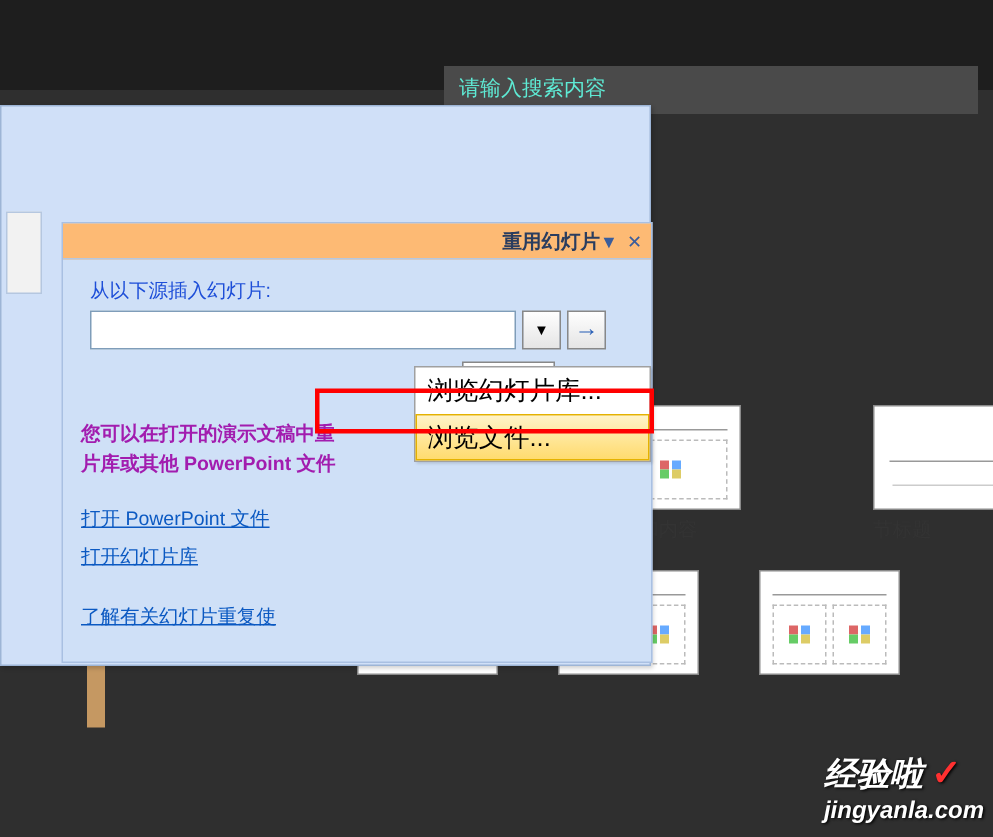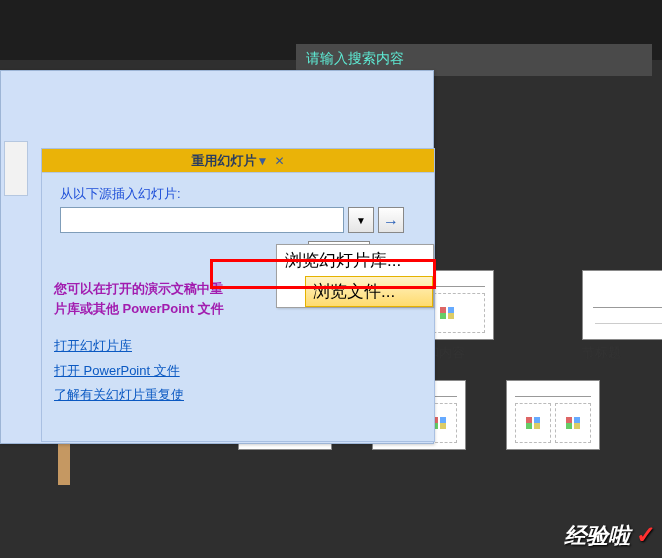--- a/index.html
+++ b/index.html
@@ -8,46 +8,46 @@
     .top-bar { position: absolute; top: 0; left: 0; width: 662px; height: 60px; background: #1e1e1e; }
     .search-box { position: absolute; top: 44px; left: 296px; width: 356px; height: 32px; background: #4a4a4a; color: #5eead4; padding: 6px 10px; font-size: 14px; }
     
     .vertical-divider { position: absolute; top: 357px; left: 58px; width: 12px; height: 128px; background: #c59862; }
     
     
     .pane-container { position: absolute; top: 70px; left: 0; width: 434px; height: 374px; background: #d0e0f8; border: 1px solid #9db5d6; box-shadow: 1px 1px 3px rgba(0,0,0,0.2); }
     .pane-header-strip { position: absolute; left: 3px; top: 70px; width: 24px; height: 55px; background: #f2f2f2; border: 1px solid #b5c7e0; }
 
     .pane { position: absolute; left: 41px; top: 148px; width: 394px; height: 294px; background: #cfe0f7; border: 1px solid #a9c0e2; }
-    .pane-titlebar { display: flex; align-items: center; justify-content: center; height: 24px; padding: 0 6px; background: #eab308; border-bottom: 1px solid #b5c7e0; }
+    .pane-titlebar { display: flex; align-items: center; justify-content: flex-end; height: 24px; padding: 0 6px; background: #fdba74; border-bottom: 1px solid #b5c7e0; }
     .pane-title { font-size: 13px; font-weight: bold; color: #2a3d5f; }
     .pane-controls { display: flex; gap: 6px; color: #3a5d9c; font-size: 12px; }
     .pane-controls span { cursor: pointer; }
 
     .pane-body { padding: 6px 12px 10px 12px; }
     .label-row { font-size: 13px; color: #1d4ed8; margin: 6px 0 4px 6px; }
 
     .input-row { display: flex; align-items: center; gap: 4px; margin-left: 6px; }
     .text-input { width: 284px; height: 26px; background: #fff; border: 1px solid #7f9db9; }
     .combo-btn { width: 26px; height: 26px; background: linear-gradient(#fefefe,#e5e5e5); border: 1px solid #888; display: flex; align-items: center; justify-content: center; }
     .arrow-btn { width: 26px; height: 26px; background: linear-gradient(#fefefe,#e5e5e5); border: 1px solid #888; color: #2b61b7; display: flex; align-items: center; justify-content: center; font-weight: bold; }
 
     .browse-row { display: flex; justify-content: flex-end; margin: 8px 52px 0 0; }
     .browse-btn { height: 28px; padding: 0 10px; background: linear-gradient(#fff,#e7e7e7); border: 1px solid #888; font-size: 13px; display: flex; align-items: center; gap: 4px; }
 
     .browse-menu { position: absolute; left: 234px; top: 95px; width: 158px; background: #fff; border: 1px solid #a0a0a0; box-shadow: 1px 1px 2px rgba(0,0,0,0.15); font-size: 17px; z-index: 2;}
     .menu-item { padding: 4px 8px; cursor: pointer; }
-    .menu-item.hover { background: linear-gradient(#fff3c8,#ffdb6e); border: 1px solid #e5b200; padding: 3px 7px; margin-left: 28px; }
+    .menu-item.hover { background: linear-gradient(#fff3c8,#ffdb6e); border: 1px solid #e5b200; padding: 3px 7px; }
 
     .highlight-box { position: absolute; left: 168px; top: 110px; width: 226px; height: 30px; border: 3px solid #ff0000; z-index: 3; pointer-events: none; }
 
     .desc { position: absolute; left: 12px; top: 130px; font-size: 13px; color: #a21caf; font-weight: bold; line-height: 1.5; }
     .links { position: absolute; left: 12px; top: 185px; font-size: 13px; line-height: 1.9; }
     .links a { color: #0b59c2; text-decoration: underline; cursor: pointer; display: block; }
-    .learn-link { }
+    .learn-link { margin-top: 16px; }
 
     
     .thumb-grid { position: absolute; top: 270px; left: 230px; width: 432px; height: 300px; }
     .thumb-row { display: flex; gap: 48px; }
     .thumb-cell { width: 94px; }
     .thumb { width: 94px; height: 70px; border: 1px solid #8a8a8a; background: #fff; margin-bottom: 4px; display: flex; flex-direction: column; }
     .thumb-cap { font-size: 13px; color: #333; text-align: left; white-space: nowrap; }
     
     .thumb .title-bar { height: 10px; margin: 6px 8px 0 8px; border-bottom: 1px solid #999; }
     .thumb .body-split { display: flex; flex: 1; gap: 4px; padding: 6px 8px; }
@@ -230,21 +230,22 @@
     <div class="menu-item hover">浏览文件...</div>
   </div>
   <div class="highlight-box"></div>
 
   <div class="desc">
     <span>您可以在打开的演示文稿中重</span><br>
     <span>片库或其他 PowerPoint 文件</span>
   </div>
 
   <div class="links">
+    <a>打开 PowerPoint 文件</a>
     <a>打开幻灯片库</a>
-    <a>打开 PowerPoint 文件</a>
     <a class="learn-link">了解有关幻灯片重复使</a>
   </div>
 </div>
 
 <div class="watermark">
   <div><span class="brand">经验啦</span> <span class="check">✓</span></div>
+  <div class="url">jingyanla.com</div>
 </div>
 
 </body></html>

